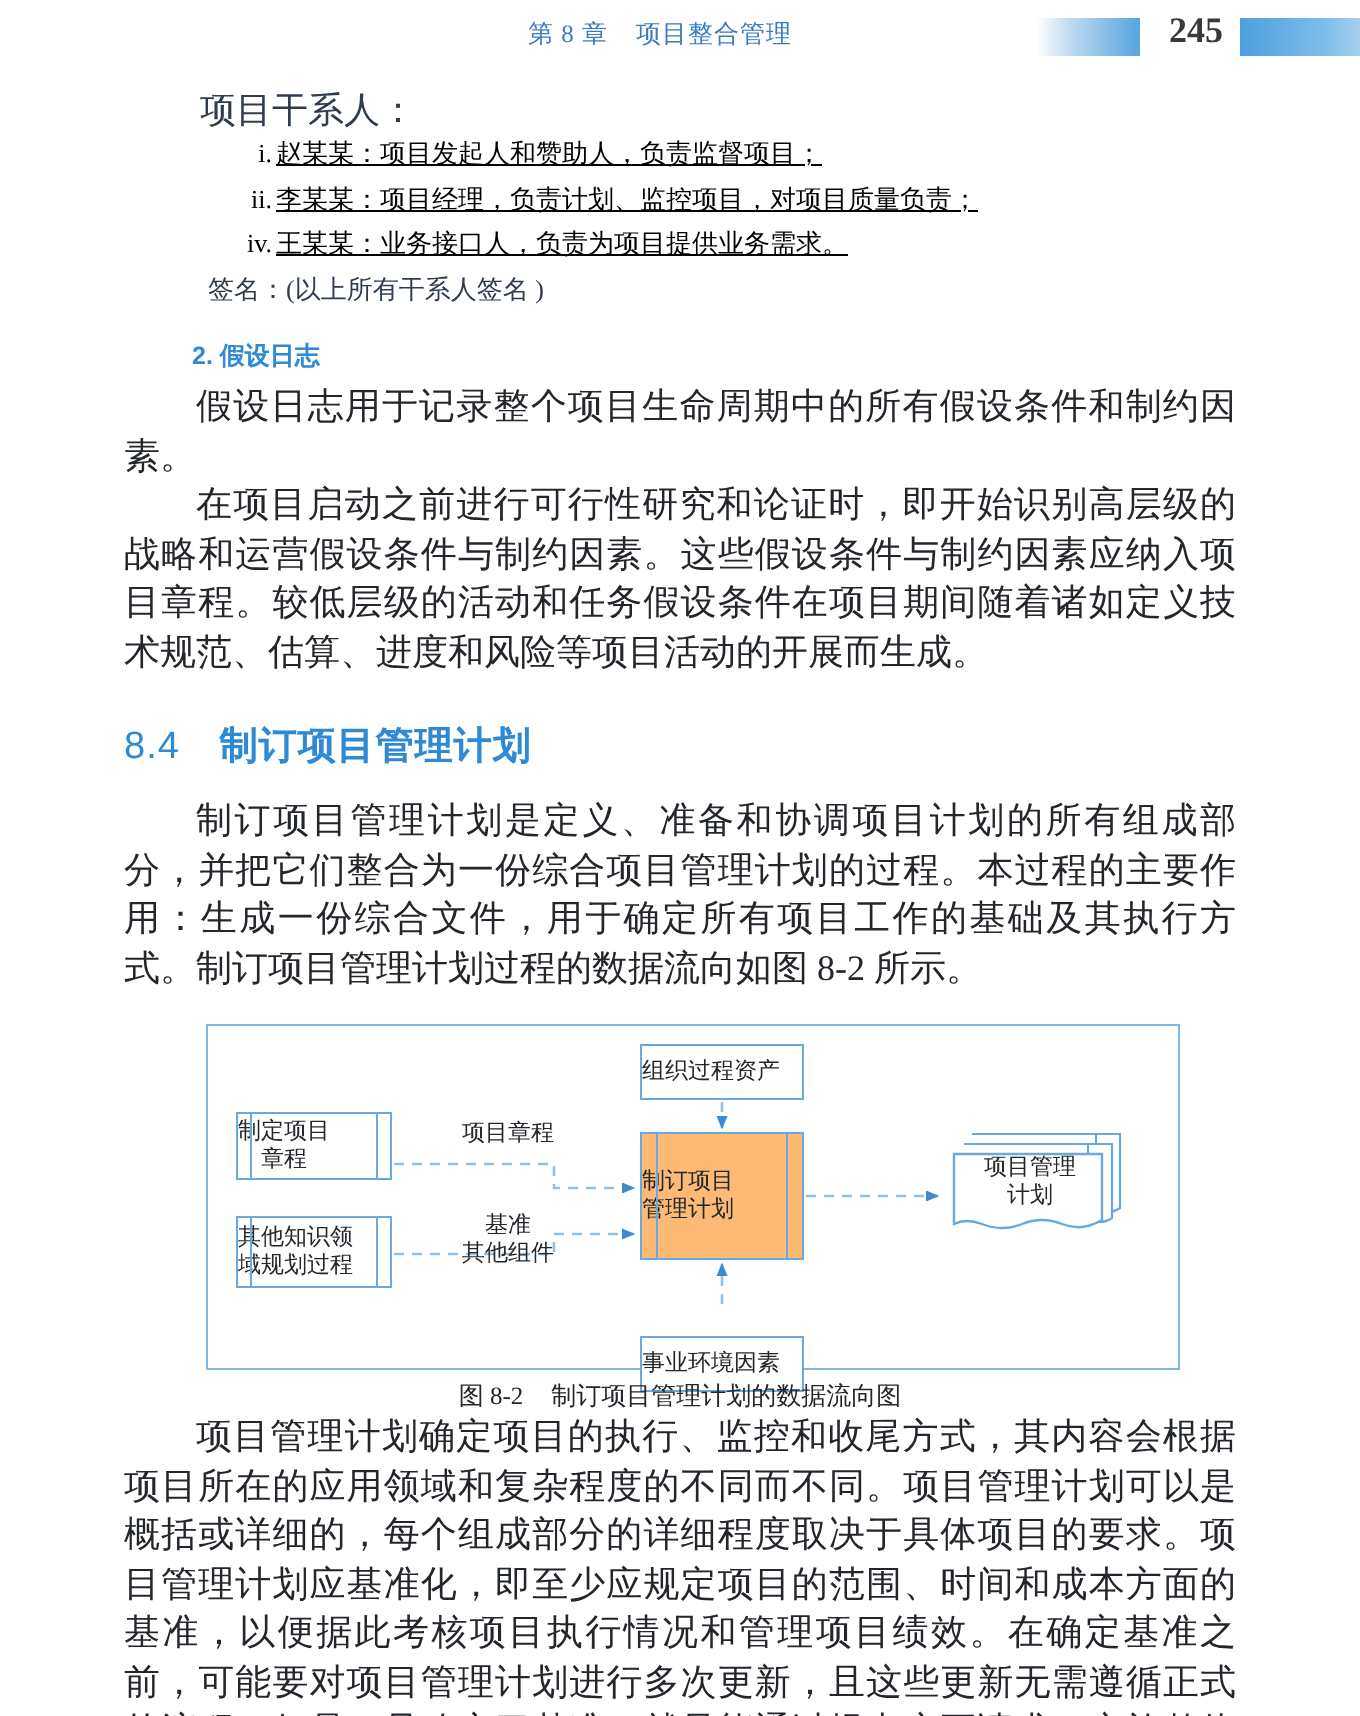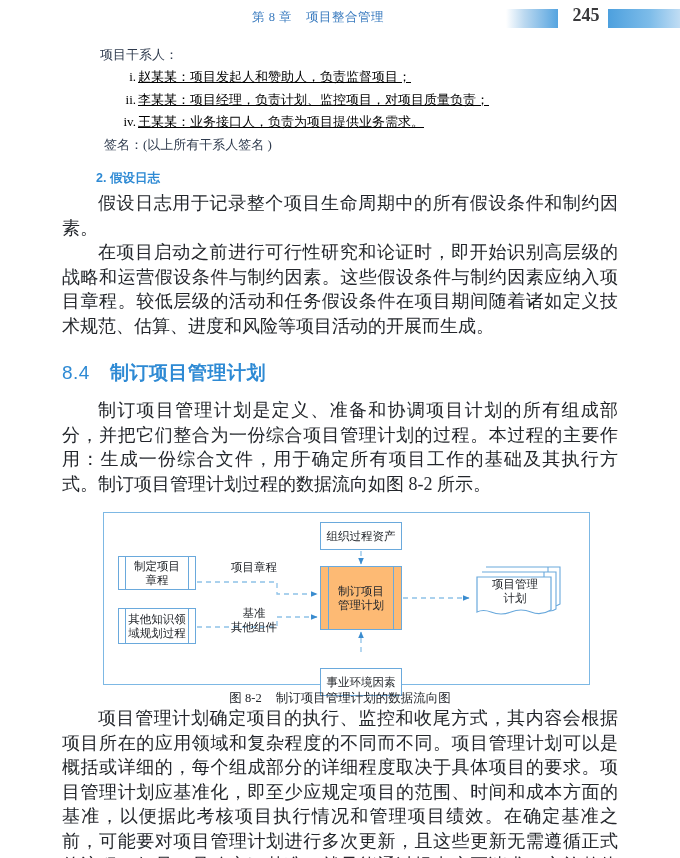--- a/index.html
+++ b/index.html
@@ -13,21 +13,21 @@
     font-family: "Liberation Serif", "DejaVu Serif", serif;
     color: #2b2b2b;
     position: relative;
     overflow: hidden;
   }
 
   
   .page-header {
     position: absolute;
     top: 0;
-    left: 4px;
+    left: 16px;
     width: 556px;
     height: 36px;
   }
   .header-chapter {
     position: absolute;
     right: 176px;
     top: 9px;
     font-size: 12.5px;
     color: #3a7bbf;
     letter-spacing: .5px;
@@ -67,21 +67,21 @@
     position: absolute;
     top: 44px;
     left: 0;
     width: 680px;
   }
   .list-block {
     margin: 0;
     padding: 0 48px 0 100px;
   }
   .list-title {
-    font-size: 13px;
+    font-size: 18px;
     line-height: 22px;
     color: #2f3b4e;
     font-family: "Liberation Serif", serif;
   }
   .list-item {
     font-size: 13px;
     line-height: 22.5px;
     color: #000000;
     padding-left: 14px;
     white-space: nowrap;
@@ -167,21 +167,21 @@
     position: absolute;
     box-sizing: border-box;
     border: 1.2px solid #6aa9dc;
     background: #ffffff;
     font-size: 11.5px;
     line-height: 14px;
     color: #23262b;
     text-align: center;
     display: flex;
     align-items: center;
-    justify-content: center;
+    justify-content: flex-start;
     font-family: "Liberation Serif", serif;
   }
   .node .lbl { display: block; }
 
   
   .proc-rails::before,
   .proc-rails::after {
     content: "";
     position: absolute;
     top: 0;

